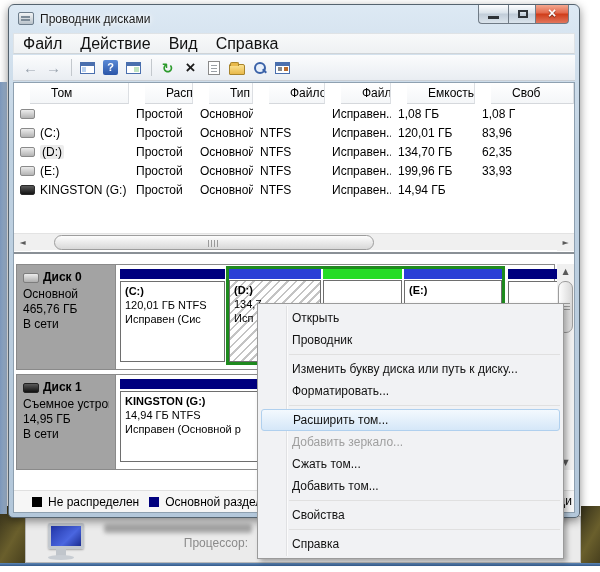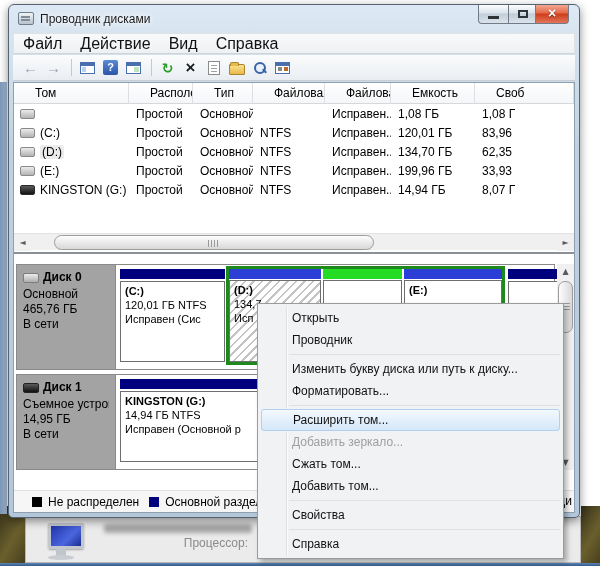--- a/index.html
+++ b/index.html
@@ -64,21 +64,21 @@
   .ic-gearwin { width:15px; height:12px; border:1px solid #4a6fae; background:#fff; position:relative; }
   .ic-gearwin::before { content:""; position:absolute; left:0; top:0; right:0; height:3px; background:#4a6fae; }
   .ic-gearwin::after { content:""; position:absolute; left:2px; bottom:2px; width:4px; height:4px; background:#888; box-shadow:6px 0 0 #b86a2c; }
 
   .content { position:absolute; left:4px; top:77px; right:4px; bottom:4px; background:#fff; border:1px solid #8ea0b0; }
 
   
   .vtable { position:absolute; left:0; top:0; right:0; height:150px; overflow:hidden; }
   .vrow { display:grid; grid-template-columns:115px 64px 60px 72px 66px 84px auto; align-items:center; }
   .vhead { height:21px; }
-  .vhead .hcell { height:21px; line-height:20px; font-size:12px; color:#000; padding-left:21px; background:linear-gradient(#ffffff,#f4f6f8); border-right:1px solid #dcdfe3; border-bottom:1px solid #d5d8dc; white-space:nowrap; overflow:hidden; }
+  .vhead .hcell { height:21px; line-height:20px; font-size:12px; color:#000; padding-left:21px; background:linear-gradient(#ffffff,#f4f6f8); border-right:1px solid #dcdfe3; border-bottom:1px solid #d5d8dc; white-space:nowrap; overflow:hidden;margin-left:16px; }
   .vbody .vrow { height:19px; font-size:12px; color:#000; }
   .vcell { padding-left:7px; white-space:nowrap; overflow:hidden; }
   .namecell { display:flex; align-items:center; gap:5px; padding-left:6px; }
   .vol-ico { flex:none; width:15px; height:10px; border:1px solid #8a8a8a; border-radius:2px; background:linear-gradient(#ececec,#b3b3b3); }
   .vol-ico.dark { background:linear-gradient(#5a5a5a,#141414); border-color:#2a2a2a; }
   .cell-focus { background:#ececec; border-radius:2px; padding:0 2px; }
 
   
   .hscroll { position:absolute; left:0; top:150px; right:0; height:17px; background:#f0f0f0; border-top:1px solid #e3e3e3; }
   .sbtn { position:absolute; top:0; width:17px; height:17px; color:#5a5a5a; font-size:8px; text-align:center; line-height:17px; font-family:"DejaVu Sans",sans-serif; background:#f0f0f0; }
@@ -276,21 +276,20 @@
           <div class="vrow">
             <div class="vcell namecell">
                 <span class="vol-ico dark"></span>
                 <span>KINGSTON (G:)</span>
               </div>
             <div class="vcell">Простой</div>
             <div class="vcell">Основной</div>
             <div class="vcell">NTFS</div>
             <div class="vcell">Исправен...</div>
             <div class="vcell">14,94 ГБ</div>
-            <div class="vcell">8,07 Г</div>
           </div>
         </div>
       </div>
 
       <div class="hscroll">
         <div class="sbtn left">◄</div>
         <div class="hthumb">
             <div class="hgrip"></div>
           </div>
         <div class="sbtn right">►</div>

